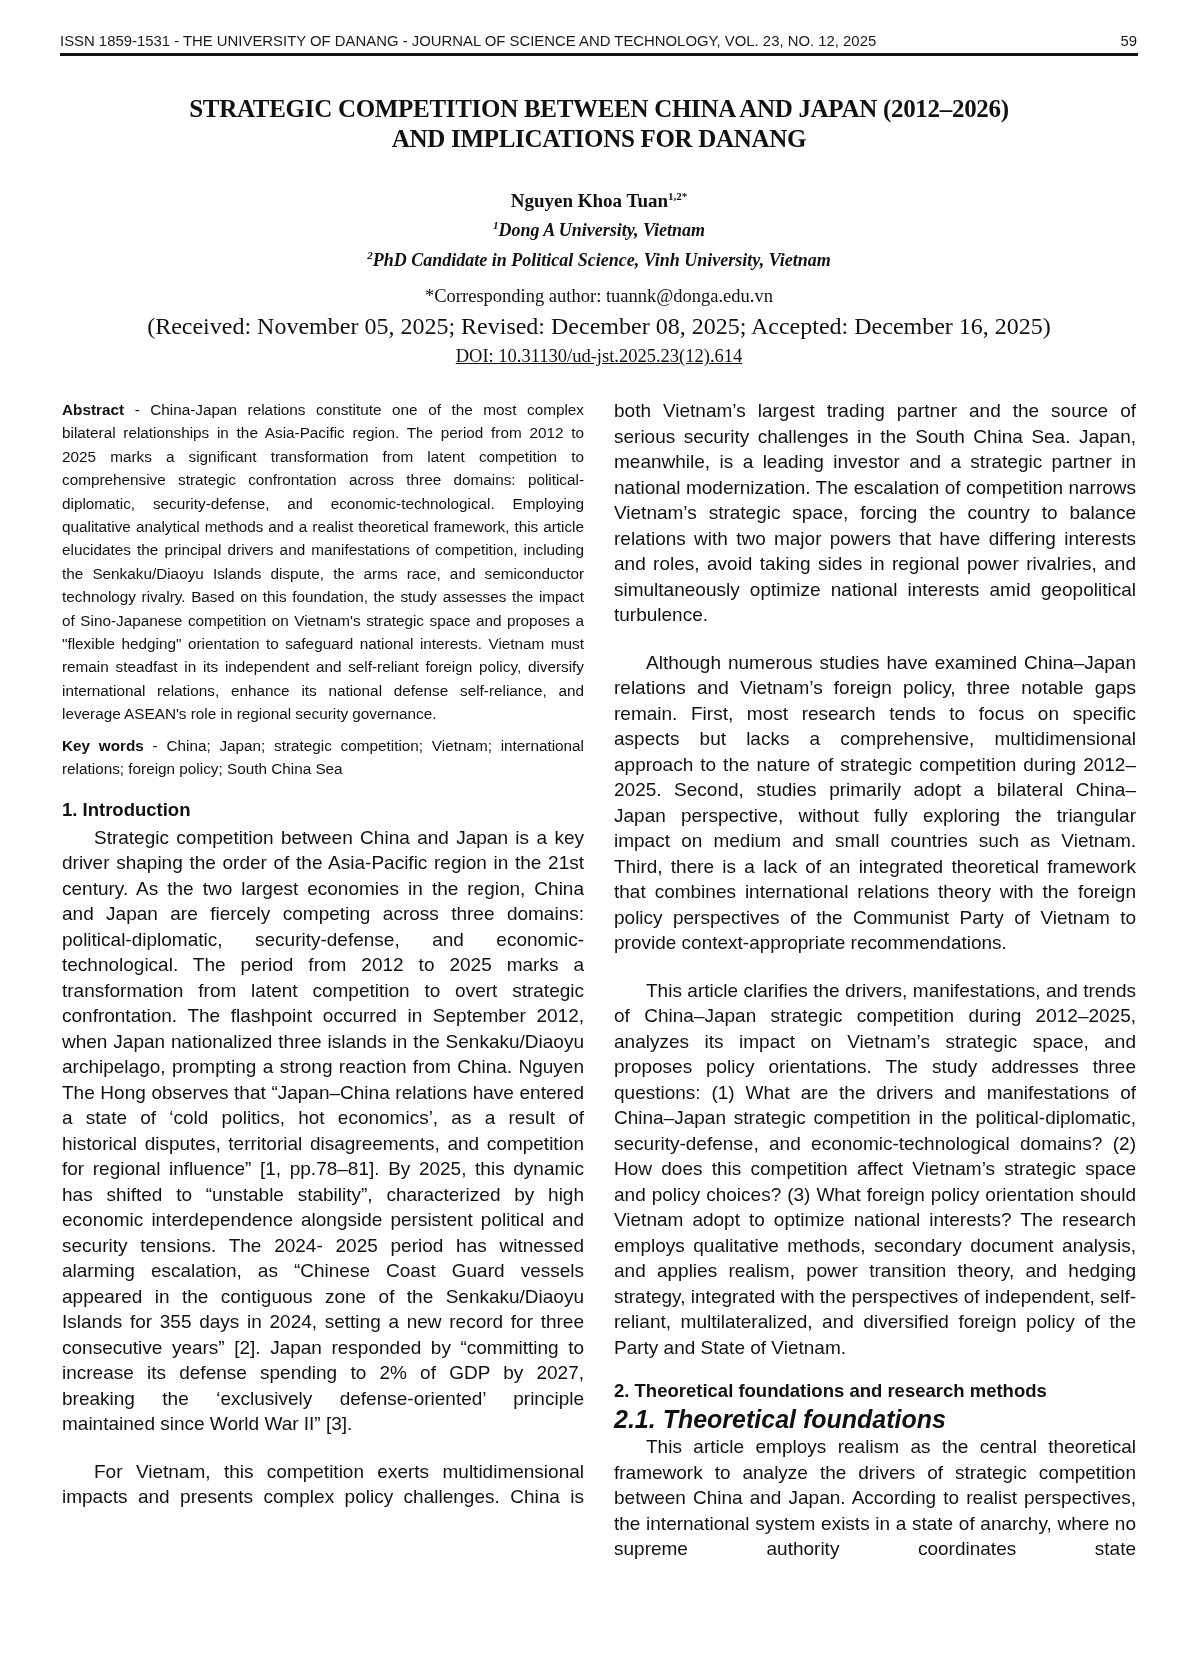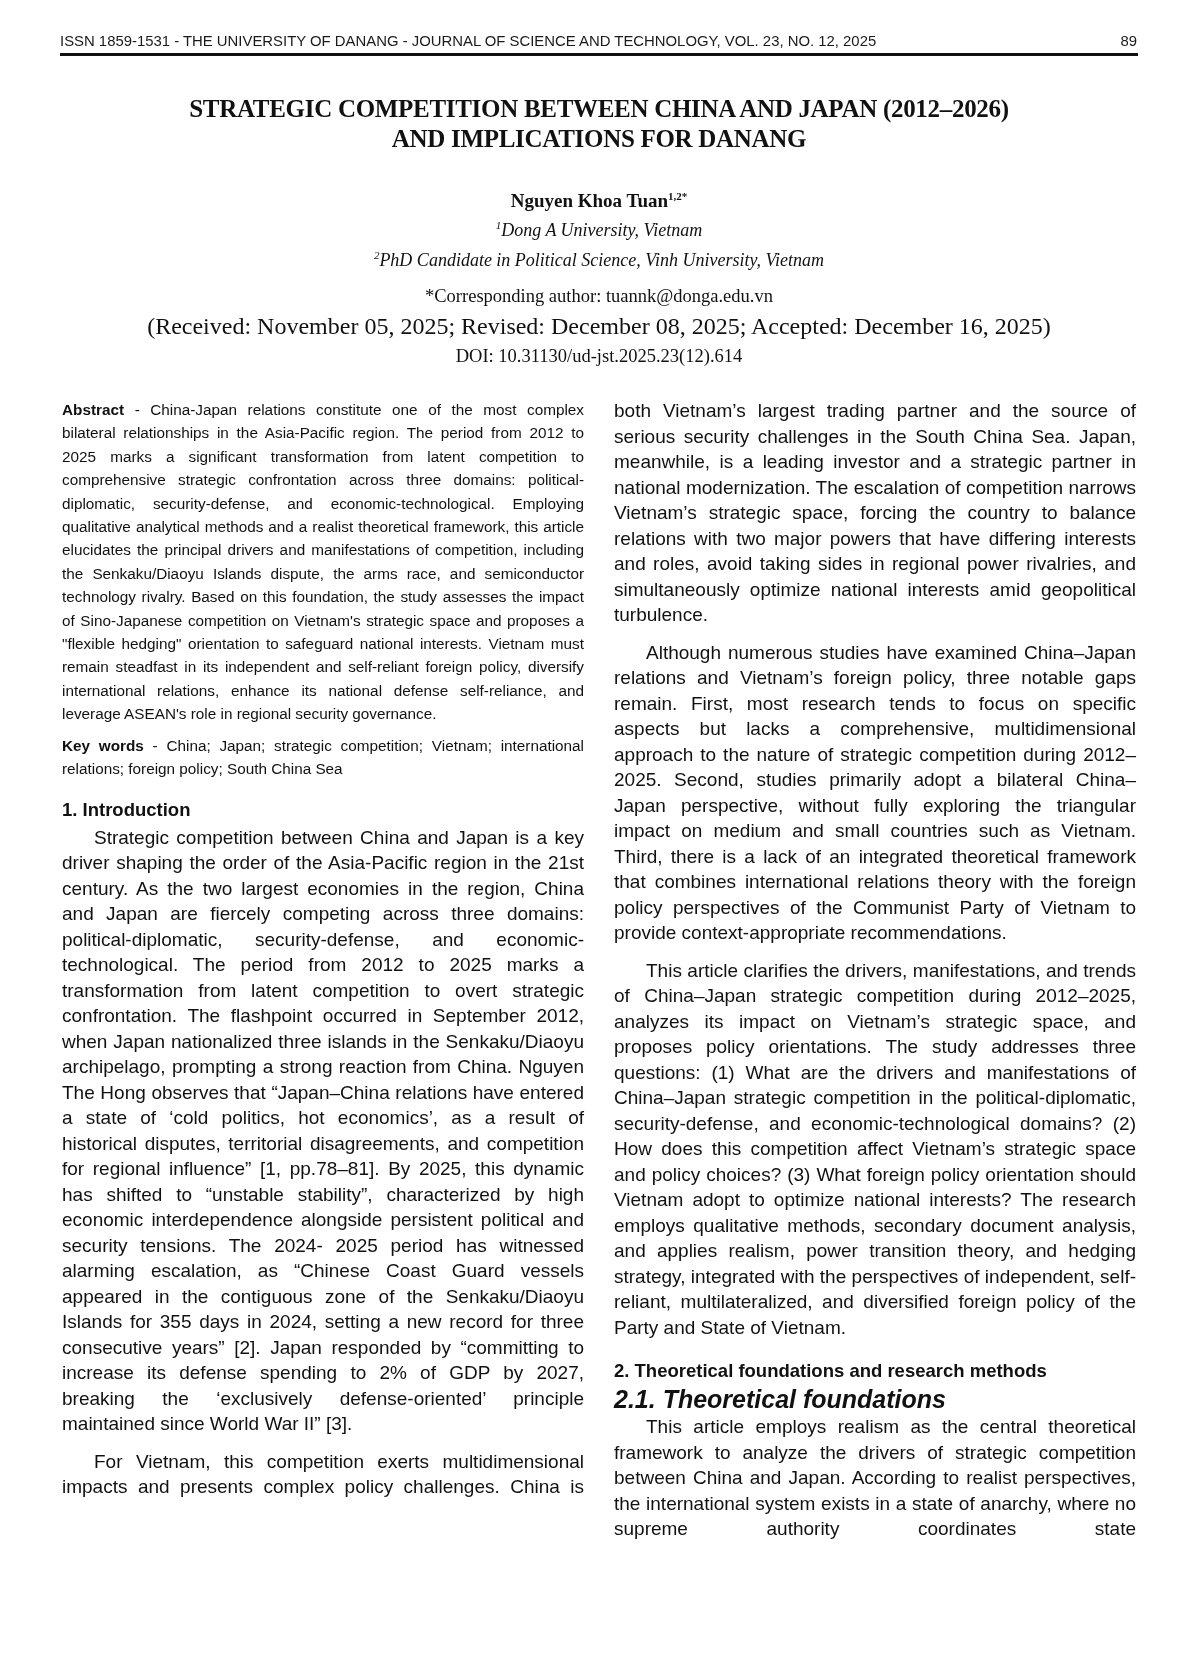--- a/index.html
+++ b/index.html
@@ -10,44 +10,44 @@
     display: flex; justify-content: space-between; align-items: baseline;
     color: #1a1a1a; transform: scaleX(0.96); transform-origin: left;
     width: 1122px;
   }
   .head-rule { position: absolute; left: 60px; top: 53px; width: 1078px; height: 0; border-top: 3px solid #111; }
   .title-block { position: absolute; left: 60px; top: 94px; width: 1078px; text-align: center;
     font-family: "Liberation Serif", serif; }
   .title { font-weight: bold; font-size: 25px; line-height: 30px; letter-spacing: -0.3px; }
   .author { margin-top: 30px; font-weight: bold; font-size: 19px; line-height: 24px; }
   .author sup { font-size: 11px; }
-  .affil { font-style: italic; font-size: 18px; line-height: 25px; }
+  .affil { font-style: italic; font-size: 18px; line-height: 25px; font-weight: bold; }
   .affil sup { font-size: 11px; }
   .corr { margin-top: 8px; font-size: 18.5px; line-height: 30px; }
   .dates { font-size: 24px; line-height: 30px; }
-  .doi { font-size: 18.5px; line-height: 30px; }
+  .doi { font-size: 18.5px; line-height: 30px; text-decoration: underline; }
 
   .col { position: absolute; top: 398px; width: 522px; font-family: Liberation Sans, sans-serif; }
   .col-left { left: 62px; }
   .col-right { left: 614px; }
   .abstract p, .abstract .kw { margin: 0; font-size: 15.3px; line-height: 23.4px; text-align: justify; }
   .abstract .kw { margin-top: 8px; }
   .abstract b { font-weight: bold; }
   .sec-h { font-weight: bold; font-size: 18.5px; line-height: 26px; margin: 16px 0 2px 0; }
   .subsec-h { font-weight: bold; font-style: italic; font-size: 25px; line-height: 26px; margin: 2px 0 2px 0; }
   .body-p { margin: 0; font-size: 19px; line-height: 25.5px; text-align: justify; text-indent: 32px; }
-  .body-p + .body-p { margin-top: 12px; }
+  .body-p + .body-p { margin-top: 22px; }
   .col-right .body-p.first { text-indent: 0; }
 </style>
 </head>
 <body>
 
 <div class="running-head">
   <span>ISSN 1859-1531 - THE UNIVERSITY OF DANANG - JOURNAL OF SCIENCE AND TECHNOLOGY, VOL. 23, NO. 12, 2025</span>
-  <span>89</span>
+  <span>59</span>
 </div>
 <div class="head-rule"></div>
 
 <div class="title-block">
   <div class="title">
     <div>STRATEGIC COMPETITION BETWEEN CHINA AND JAPAN (2012–2026)</div>
     <div>AND IMPLICATIONS FOR DANANG</div>
   </div>
   <div class="author">
     <span>Nguyen Khoa Tuan</span><sup>1,2*</sup>

